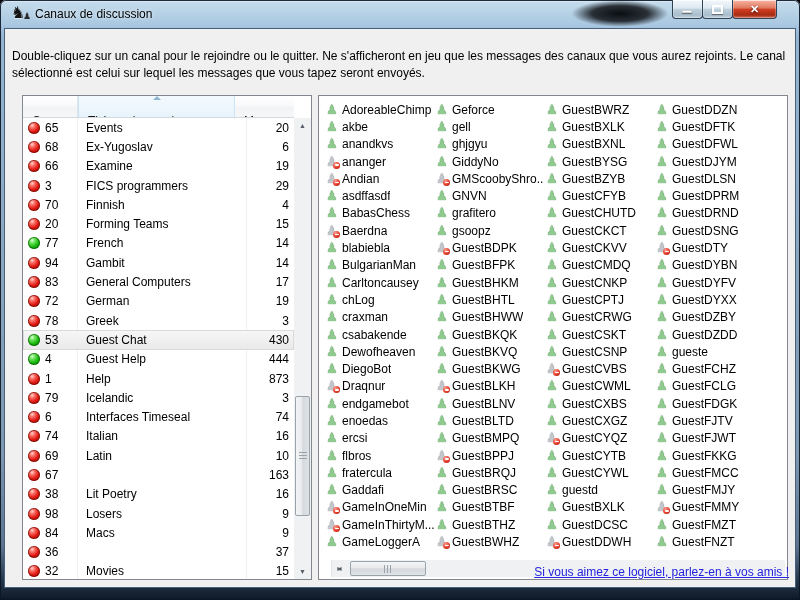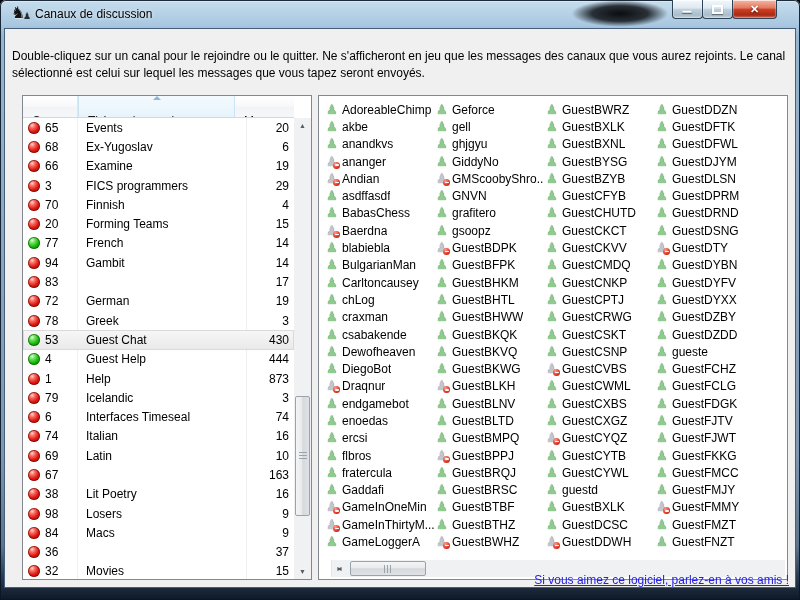--- a/index.html
+++ b/index.html
@@ -86,21 +86,21 @@
   .uitem{position:relative;height:17.3px;display:flex;align-items:center;font-size:12px;color:#000;white-space:nowrap;}
   .pawn{position:relative;width:16px;flex:none;font-size:13px;line-height:14px;
     font-family:"DejaVu Sans",sans-serif;}
   .pawn.g{color:#8fca8f;text-shadow:0 0 1px #2e6b2e;}
   .pawn.r{color:#c3c7cb;text-shadow:0 0 1px #585f66;}
   .badge{position:absolute;right:2px;bottom:0;width:7px;height:7px;border-radius:50%;
     background:radial-gradient(circle at 35% 30%,#ff9d90 0%,#e23c2a 55%,#a80d00 100%);}
   .badge::after{content:"";position:absolute;left:1.5px;top:2.8px;width:4px;height:1.4px;background:#fff;border-radius:1px;}
   .uname{overflow:hidden;max-width:92px;}
   
-  .footer-link{position:absolute;right:6px;bottom:0;font-size:12px;color:#2323dd;text-decoration:underline;cursor:pointer;}
+  .footer-link{position:absolute;right:6px;bottom:8px;font-size:12px;color:#2323dd;text-decoration:underline;cursor:pointer;}
 </style>
 </head>
 <body>
 
 <div class="stage">
   <div class="window">
     <div class="blob"></div>
 
     <div class="titlebar">
       <span class="title-icon">♞</span>
@@ -178,20 +178,21 @@
             </div>
             <div class="ch-row">
               <span class="led red"></span>
               <span class="ch-num">94</span>
               <span class="ch-theme">Gambit</span>
               <span class="ch-mem">14</span>
             </div>
             <div class="ch-row">
               <span class="led red"></span>
               <span class="ch-num">83</span>
+              <span class="ch-theme">General Computers</span>
               <span class="ch-mem">17</span>
             </div>
             <div class="ch-row">
               <span class="led red"></span>
               <span class="ch-num">72</span>
               <span class="ch-theme">German</span>
               <span class="ch-mem">19</span>
             </div>
             <div class="ch-row">
               <span class="led red"></span>

